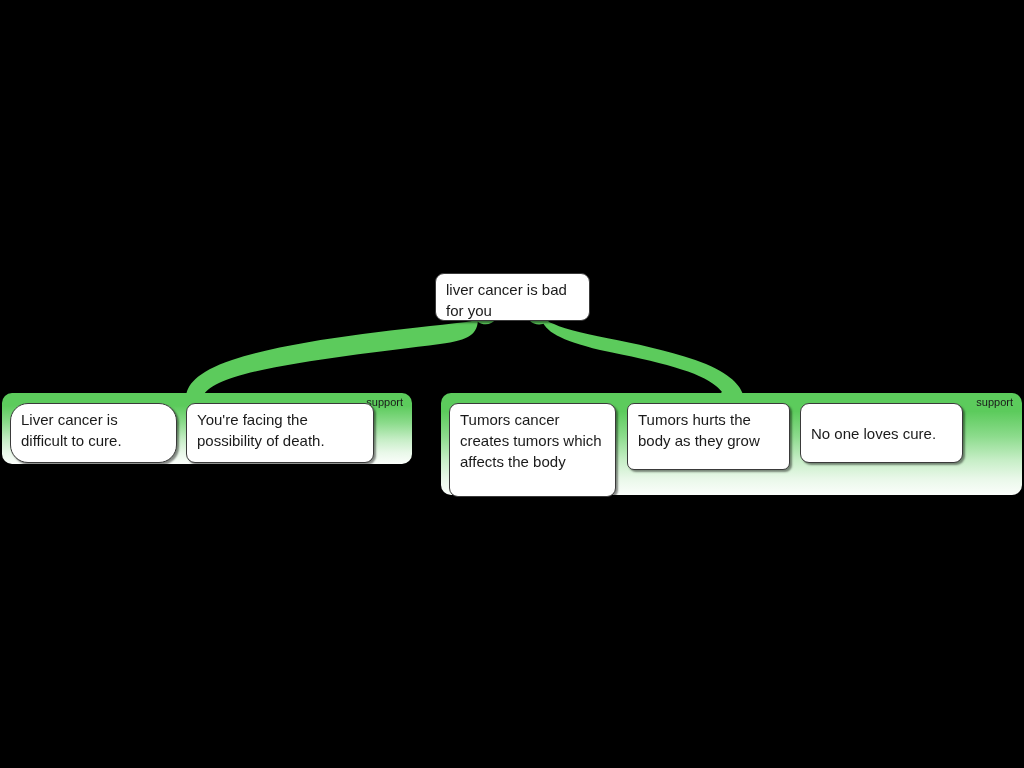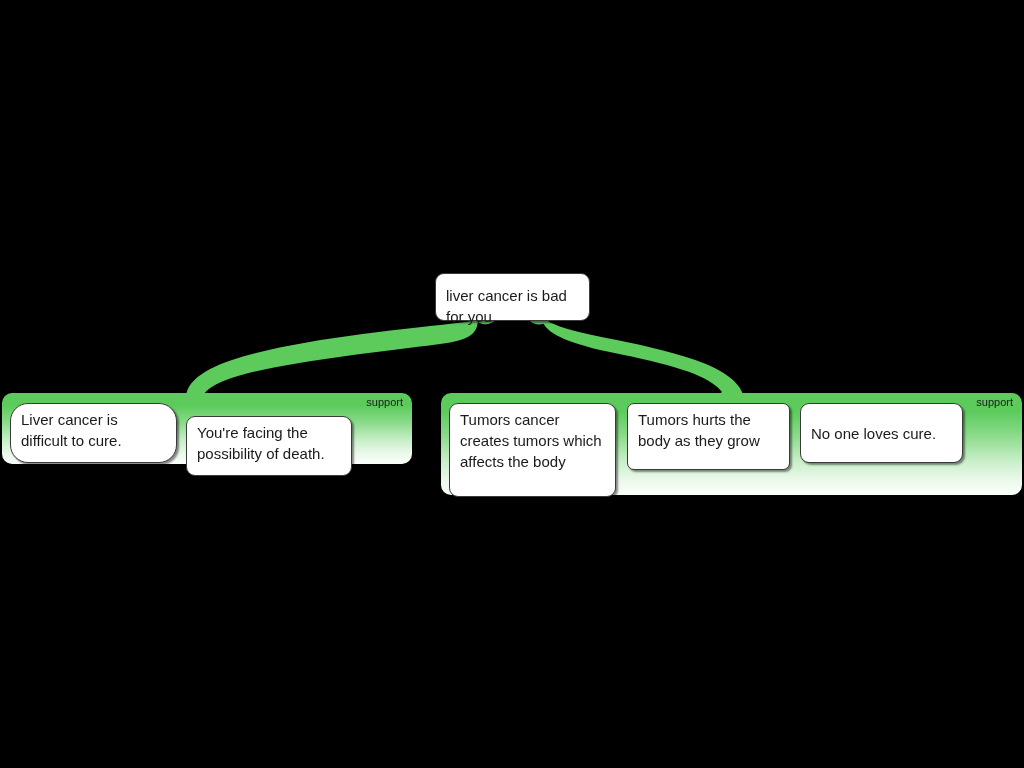--- a/index.html
+++ b/index.html
@@ -29,21 +29,21 @@
   .node {
     position: absolute;
     box-sizing: border-box;
     background: #ffffff;
     border: 1px solid #3a3a3a;
     border-radius: 9px;
     box-shadow: 2px 2px 2px rgba(0,0,0,0.45);
     color: #1a1a1a;
     font-size: 15px;
     line-height: 21px;
-    padding: 11px 9px 5px 10px;
+    padding: 5px 9px 5px 10px;
     white-space: pre-line;
   }
 
   #root-node {
     left: 435px;
     top: 273px;
     width: 155px;
     height: 48px;
     z-index: 5;
   }
@@ -104,21 +104,21 @@
     z-index: 4;
   }
 
   .card.vcenter {
     display: flex;
     align-items: center;
   }
 
   
   #card-l1 { left: 10px;  top: 403px; width: 167px; height: 60px; border-radius: 18px; }
-  #card-l2 { left: 186px; top: 403px; width: 166px; height: 60px; margin-top: 13px; }
+  #card-l2 { left: 186px; top: 403px; width: 188px; height: 60px; }
 
   
   #card-r1 { left: 449px; top: 403px; width: 167px; height: 94px; }
   #card-r2 { left: 627px; top: 403px; width: 163px; height: 67px; border-radius: 7px; }
   #card-r3 { left: 800px; top: 403px; width: 163px; height: 60px; }
 </style>
 </head>
 <body>
 
 <div id="canvas">

